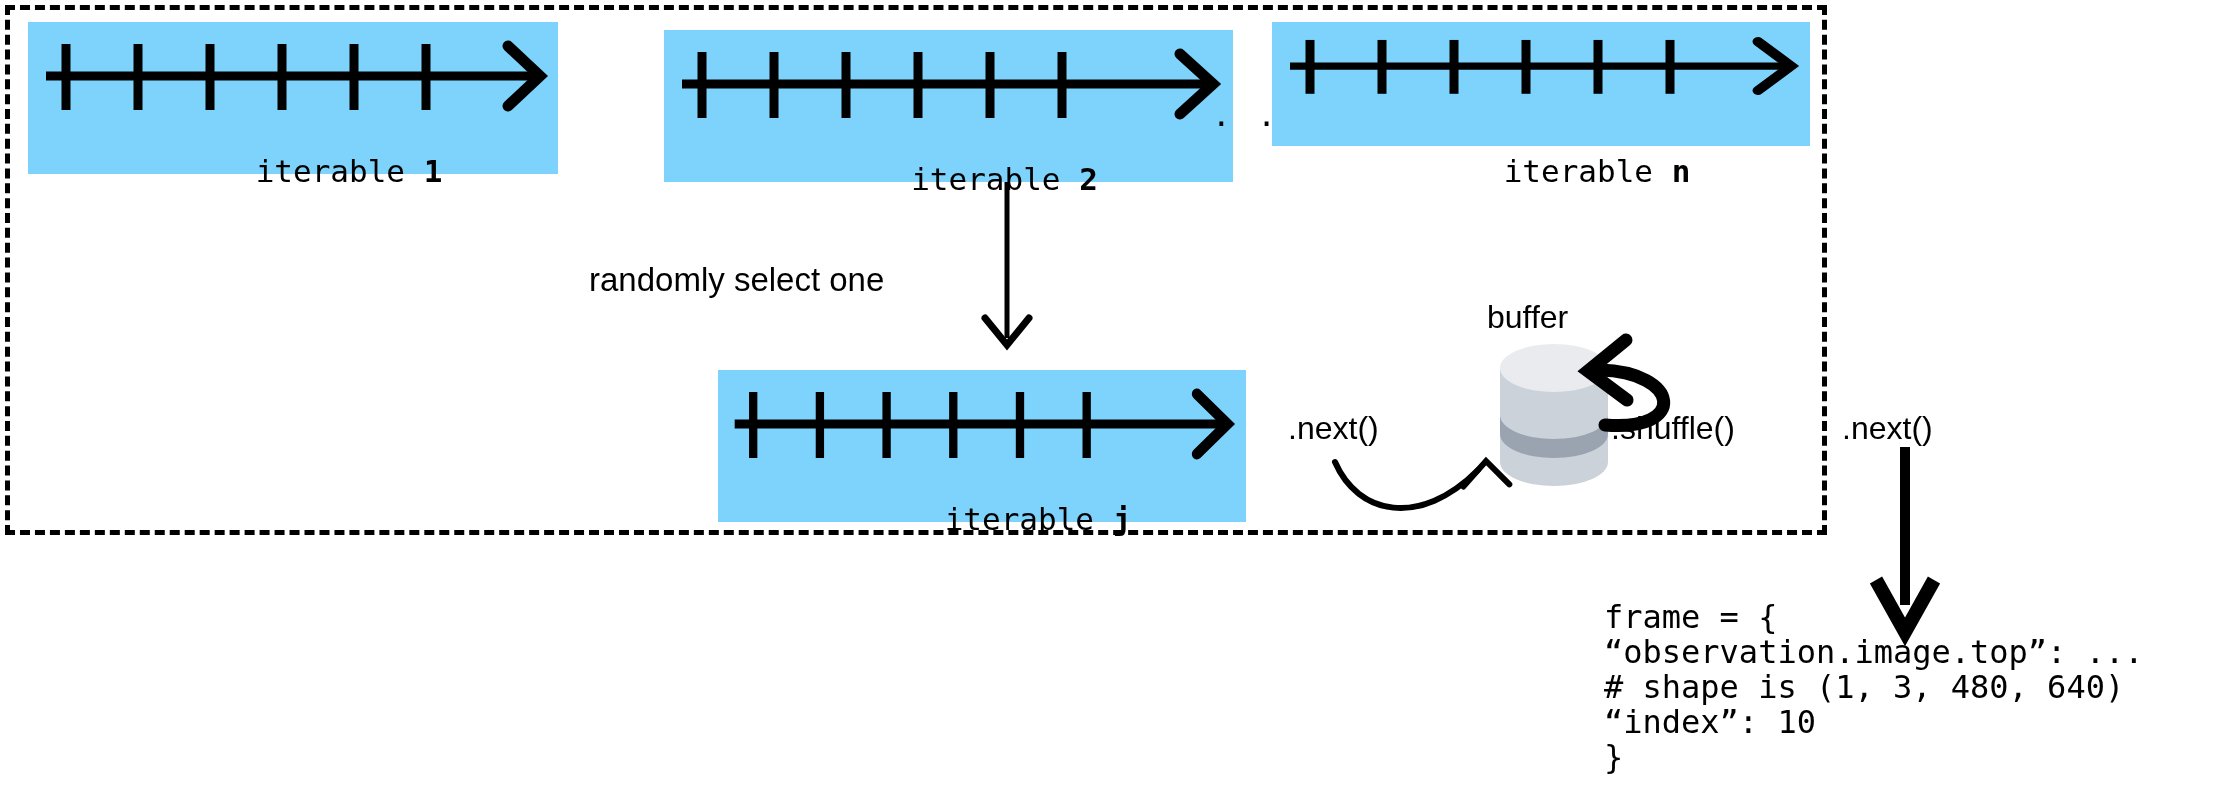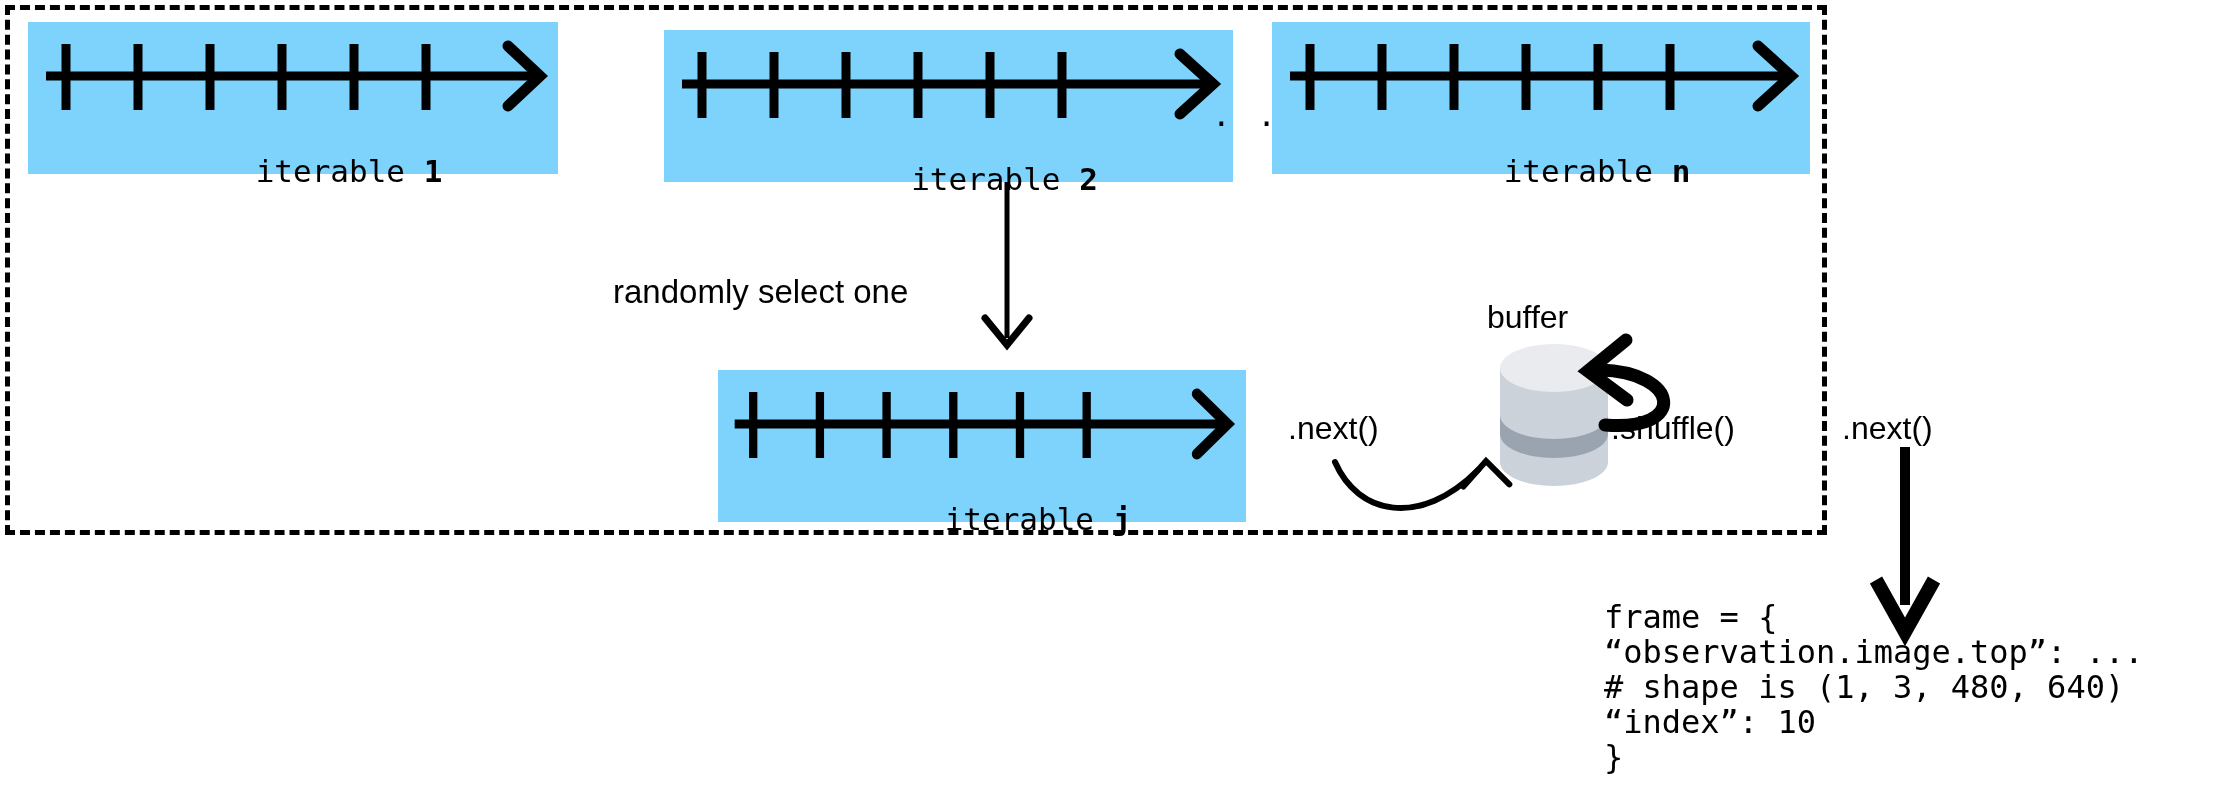--- a/index.html
+++ b/index.html
@@ -134,39 +134,39 @@
       </g>
       <polyline points="516,24 549,54 516,84" stroke="#000" stroke-width="11" fill="none" stroke-linecap="round" stroke-linejoin="miter"></polyline>
     </svg>
     <div class="box-label" style="top:95px;">
       <span>iterable </span><b>2</b>
     </div>
   </div>
 
   <div class="ellipsis" style="left:1212px; top:105px;">· · ·</div>
 
-  <div class="iterable-box" style="left:1272px; top:22px; width:538px; height:152px;">
+  <div class="iterable-box" style="left:1272px; top:22px; width:538px; height:124px;">
     <svg class="axis" viewBox="0 0 538 152" preserveAspectRatio="none">
       <g stroke="#000" stroke-width="9" fill="none">
         <line x1="18" y1="54" x2="518" y2="54"></line>
         <line x1="38" y1="22" x2="38" y2="88"></line>
         <line x1="110" y1="22" x2="110" y2="88"></line>
         <line x1="182" y1="22" x2="182" y2="88"></line>
         <line x1="254" y1="22" x2="254" y2="88"></line>
         <line x1="326" y1="22" x2="326" y2="88"></line>
         <line x1="398" y1="22" x2="398" y2="88"></line>
       </g>
       <polyline points="486,24 519,54 486,84" stroke="#000" stroke-width="11" fill="none" stroke-linecap="round" stroke-linejoin="miter"></polyline>
     </svg>
     <div class="box-label" style="top:95px;">
       <span>iterable </span><b>n</b>
     </div>
   </div>
 
-  <div class="sans-label" style="left:613px; top:261px;margin-top:12px;">randomly select one</div>
+  <div class="sans-label" style="left:589px; top:261px;">randomly select one</div>
 
   <div class="iterable-box" style="left:718px; top:370px; width:528px; height:152px;">
     <svg class="axis" viewBox="0 0 570 152" preserveAspectRatio="none">
       <g stroke="#000" stroke-width="9" fill="none">
         <line x1="18" y1="54" x2="549" y2="54"></line>
         <line x1="38" y1="22" x2="38" y2="88"></line>
         <line x1="110" y1="22" x2="110" y2="88"></line>
         <line x1="182" y1="22" x2="182" y2="88"></line>
         <line x1="254" y1="22" x2="254" y2="88"></line>
         <line x1="326" y1="22" x2="326" y2="88"></line>

